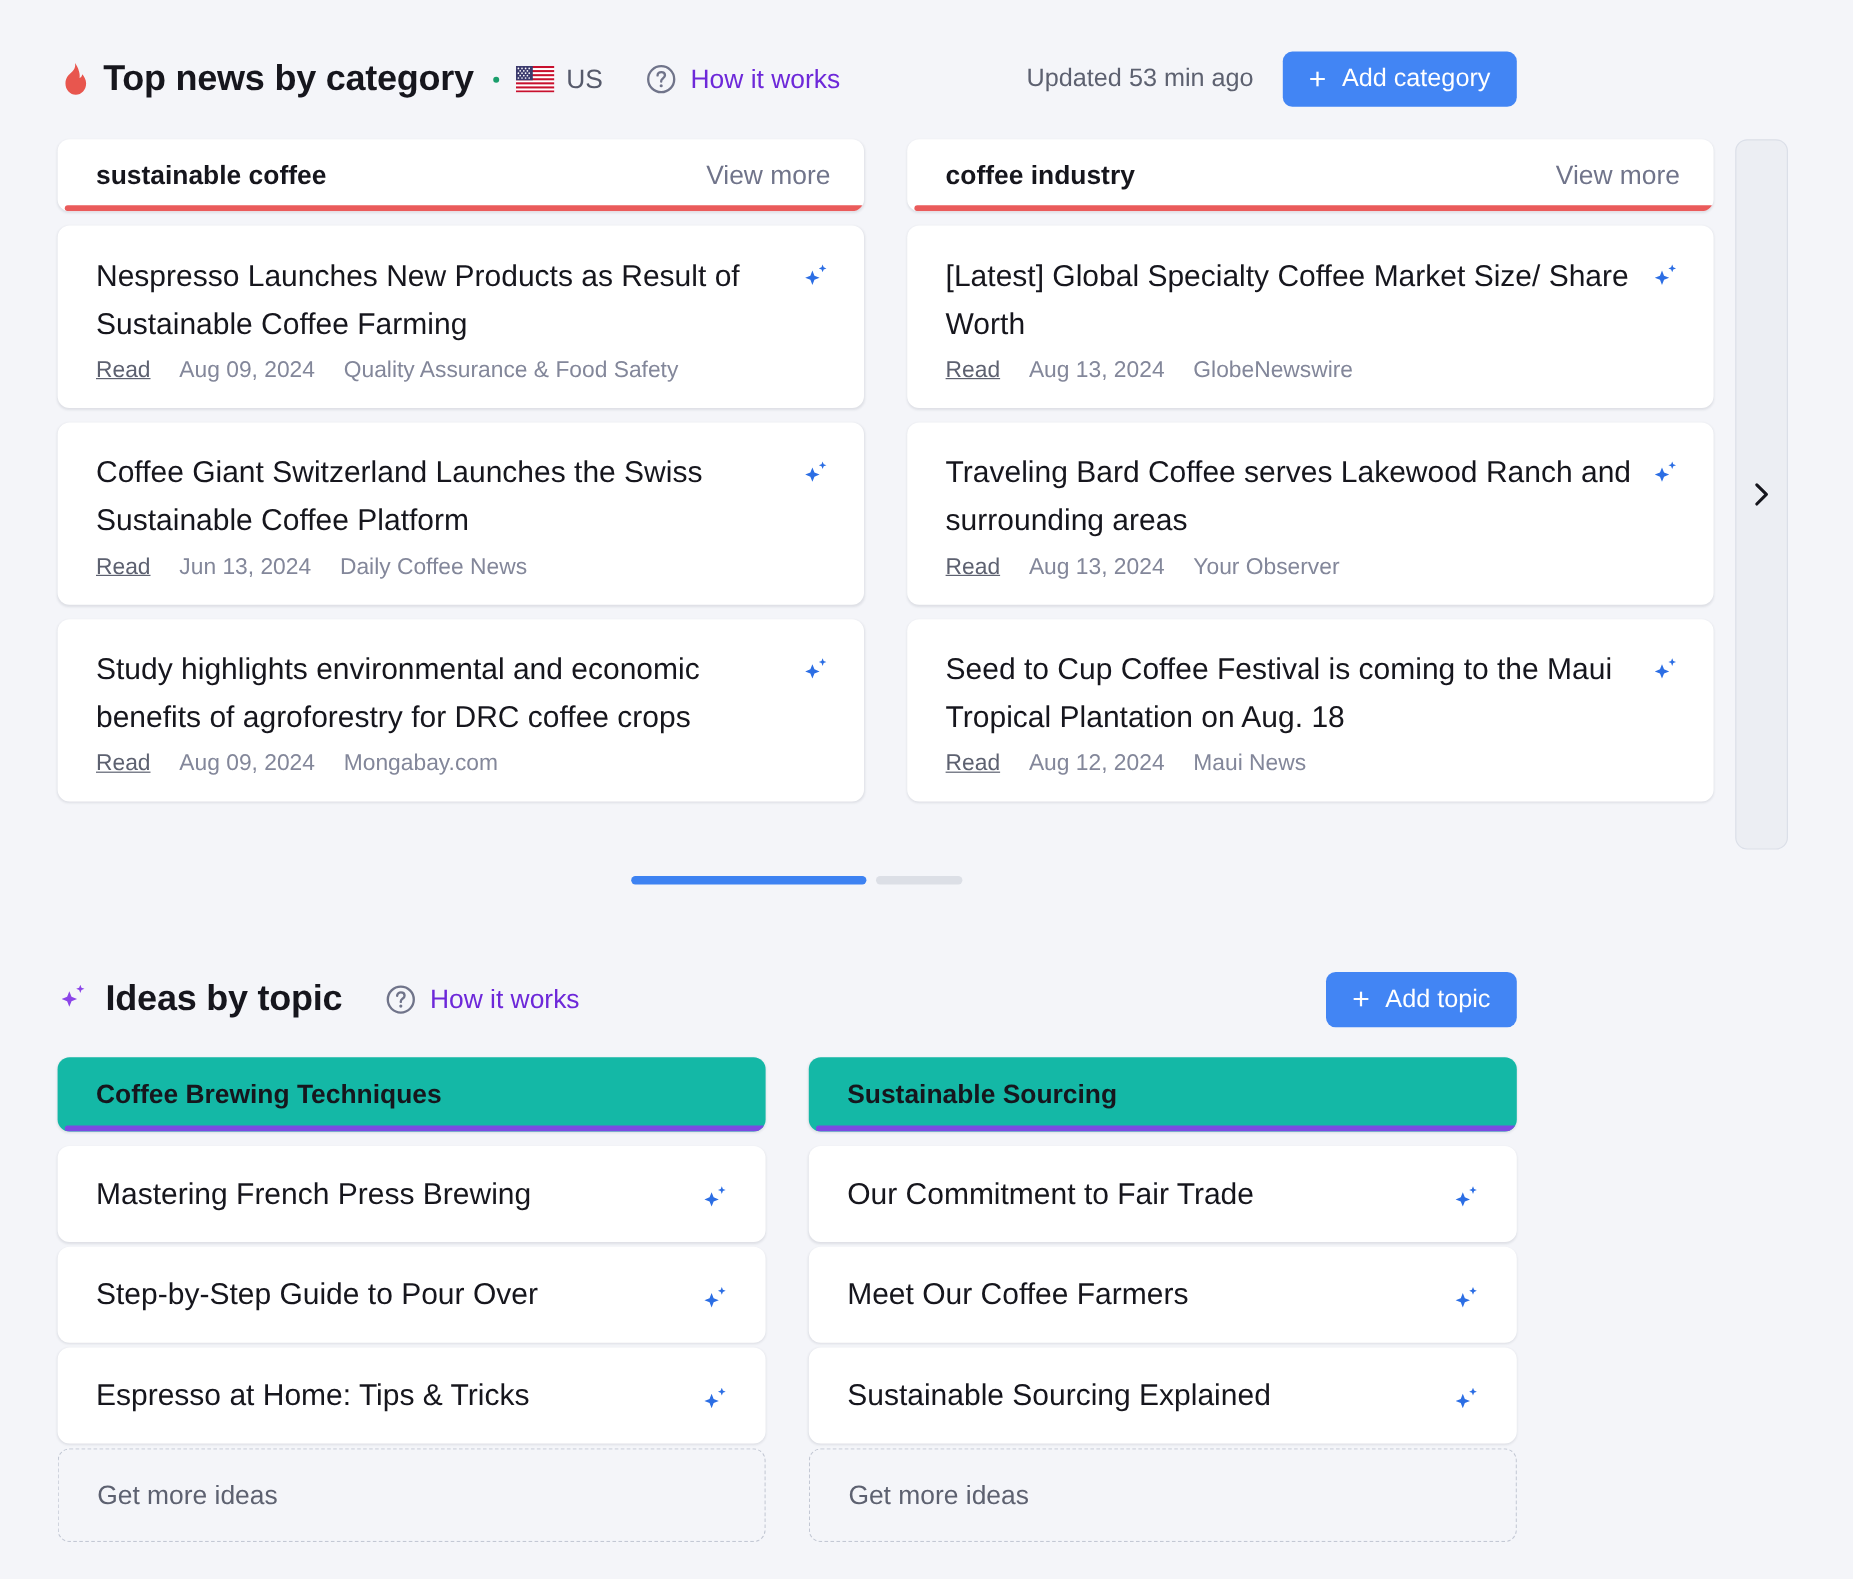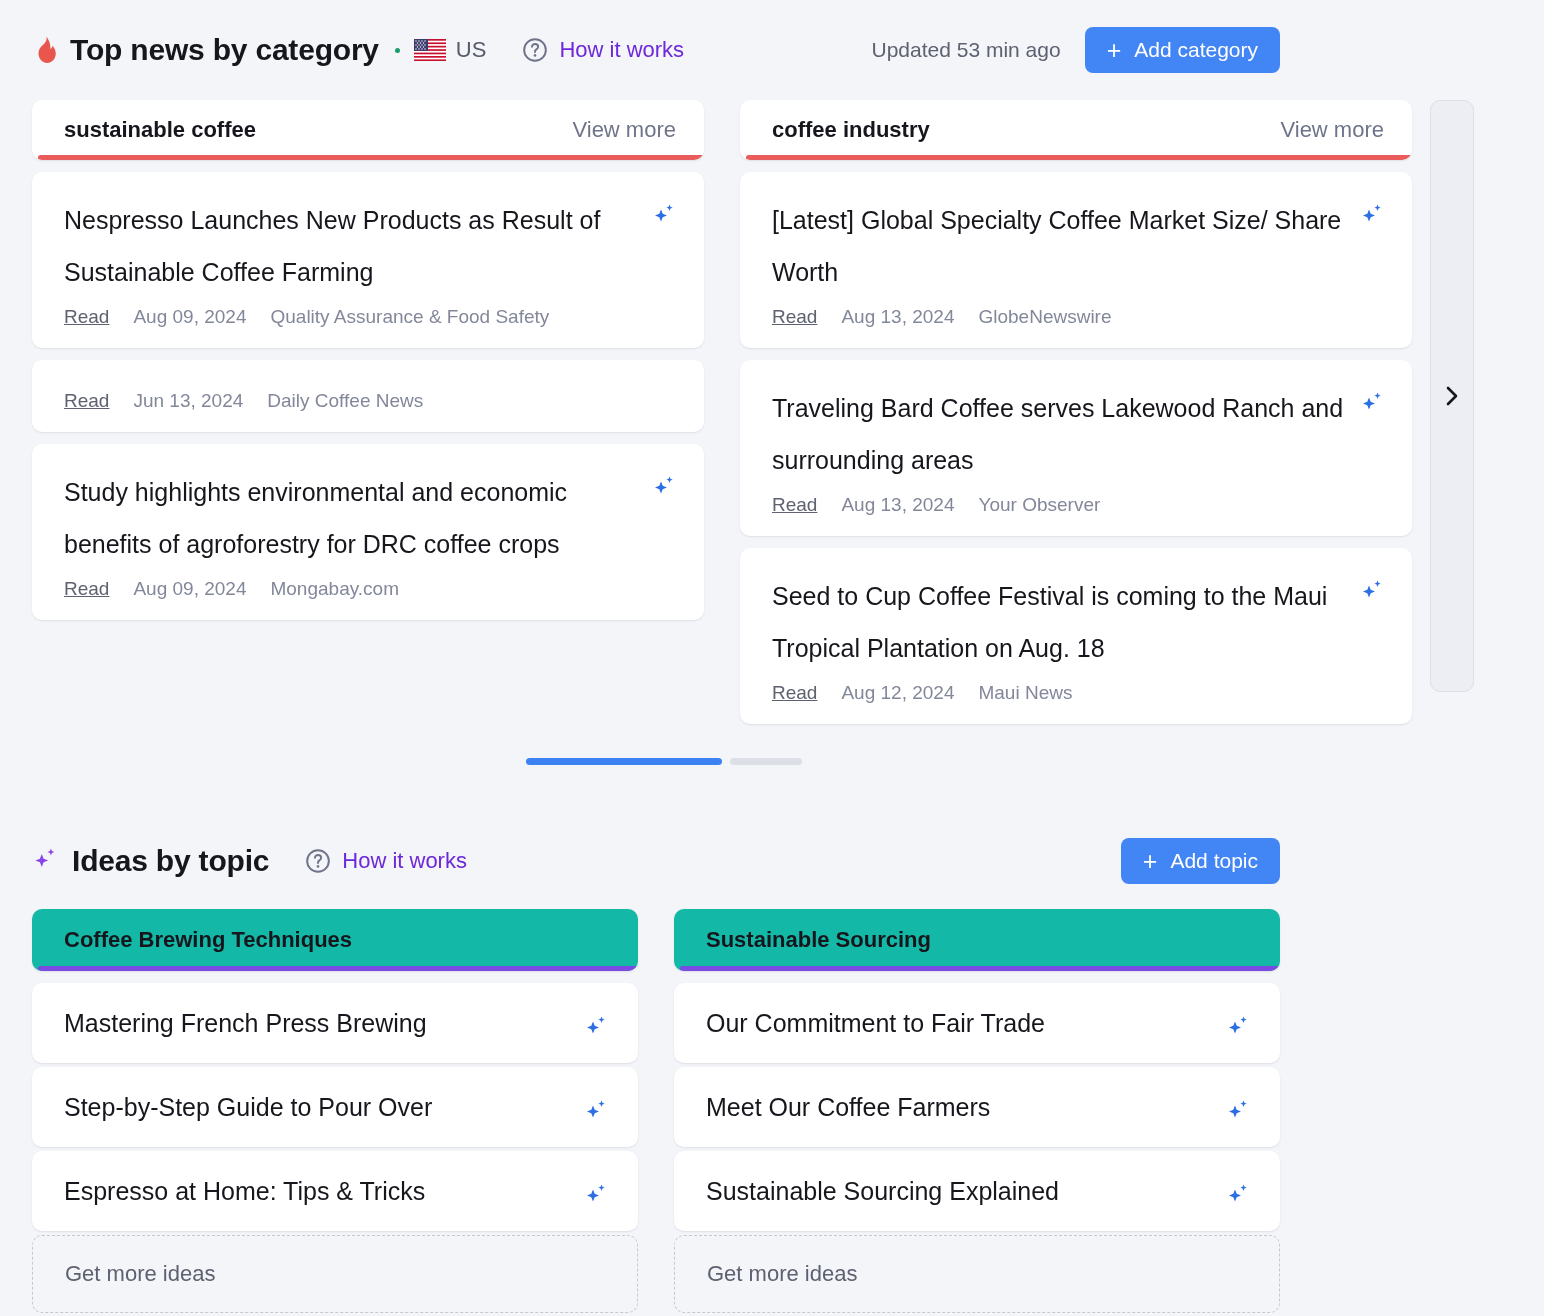--- a/index.html
+++ b/index.html
@@ -3,21 +3,21 @@
 <meta charset="utf-8">
 <style>
   * { box-sizing: border-box; margin: 0; padding: 0; }
   html, body {
     width: 1544px;
     height: 1316px;
     background: #f4f5f9;
     font-family: "Liberation Sans", sans-serif;
     overflow: hidden;
   }
-  .page { position: relative; width: 1328px; height: 1316px; padding: 0; }
+  .page { position: relative; width: 1328px; height: 1316px; padding: 16px; }
 
   
   .news-header {
     display: flex;
     align-items: center;
     height: 100px;
     padding: 0 48px 0 32px;
   }
   .flame-icon { width: 26px; height: 28px; flex: 0 0 auto; margin-right: 12px; }
   .section-title {
@@ -89,21 +89,21 @@
     background: #ffffff;
     border-radius: 10px;
     box-shadow: 0 1px 2px rgba(30,35,60,0.10);
     padding: 22px 28px 20px 32px;
     margin-bottom: 12px;
     position: relative;
     cursor: pointer;
   }
   .news-card-row { display: flex; align-items: flex-start; }
   .news-title {
-    font-size: 25px; line-height: 52px; color: #16161d;
+    font-size: 25px; line-height: 40px; color: #16161d;
     flex: 1 1 auto; padding-right: 12px; font-weight: 400;
   }
   .ai-sparkle { flex: 0 0 auto; width: 24px; height: 26px; margin-top: 9px; }
   .news-meta {
     display: flex; align-items: center; margin-top: 8px;
     font-size: 19px; color: #83879a;
   }
   .news-meta .read-link {
     color: #5d6170; text-decoration: underline; cursor: pointer; margin-right: 24px;
   }
@@ -256,20 +256,29 @@
           </span>
         </div>
         <div class="news-meta">
           <span class="read-link">Read</span>
           <span class="date">Aug 09, 2024</span>
           <span class="source">Quality Assurance &amp; Food Safety</span>
         </div>
       </div>
 
       <div class="news-card">
+        <div class="news-card-row">
+          <div class="news-title">Coffee Giant Switzerland Launches the Swiss Sustainable Coffee Platform</div>
+          <span class="ai-sparkle">
+            <svg viewBox="0 0 24 26" width="24" height="26" aria-hidden="true">
+              <path d="M9 6.5l1.7 4.3 4.3 1.7-4.3 1.7L9 18.5l-1.7-4.3L3 12.5l4.3-1.7z" fill="#2c6ee4"></path>
+              <path d="M17.5 1.5l0.9 2.3 2.3 0.9-2.3 0.9-0.9 2.3-0.9-2.3-2.3-0.9 2.3-0.9z" fill="#2c6ee4"></path>
+            </svg>
+          </span>
+        </div>
         <div class="news-meta">
           <span class="read-link">Read</span>
           <span class="date">Jun 13, 2024</span>
           <span class="source">Daily Coffee News</span>
         </div>
       </div>
 
       <div class="news-card">
         <div class="news-card-row">
           <div class="news-title">Study highlights environmental and economic benefits of agroforestry for DRC coffee crops</div>

